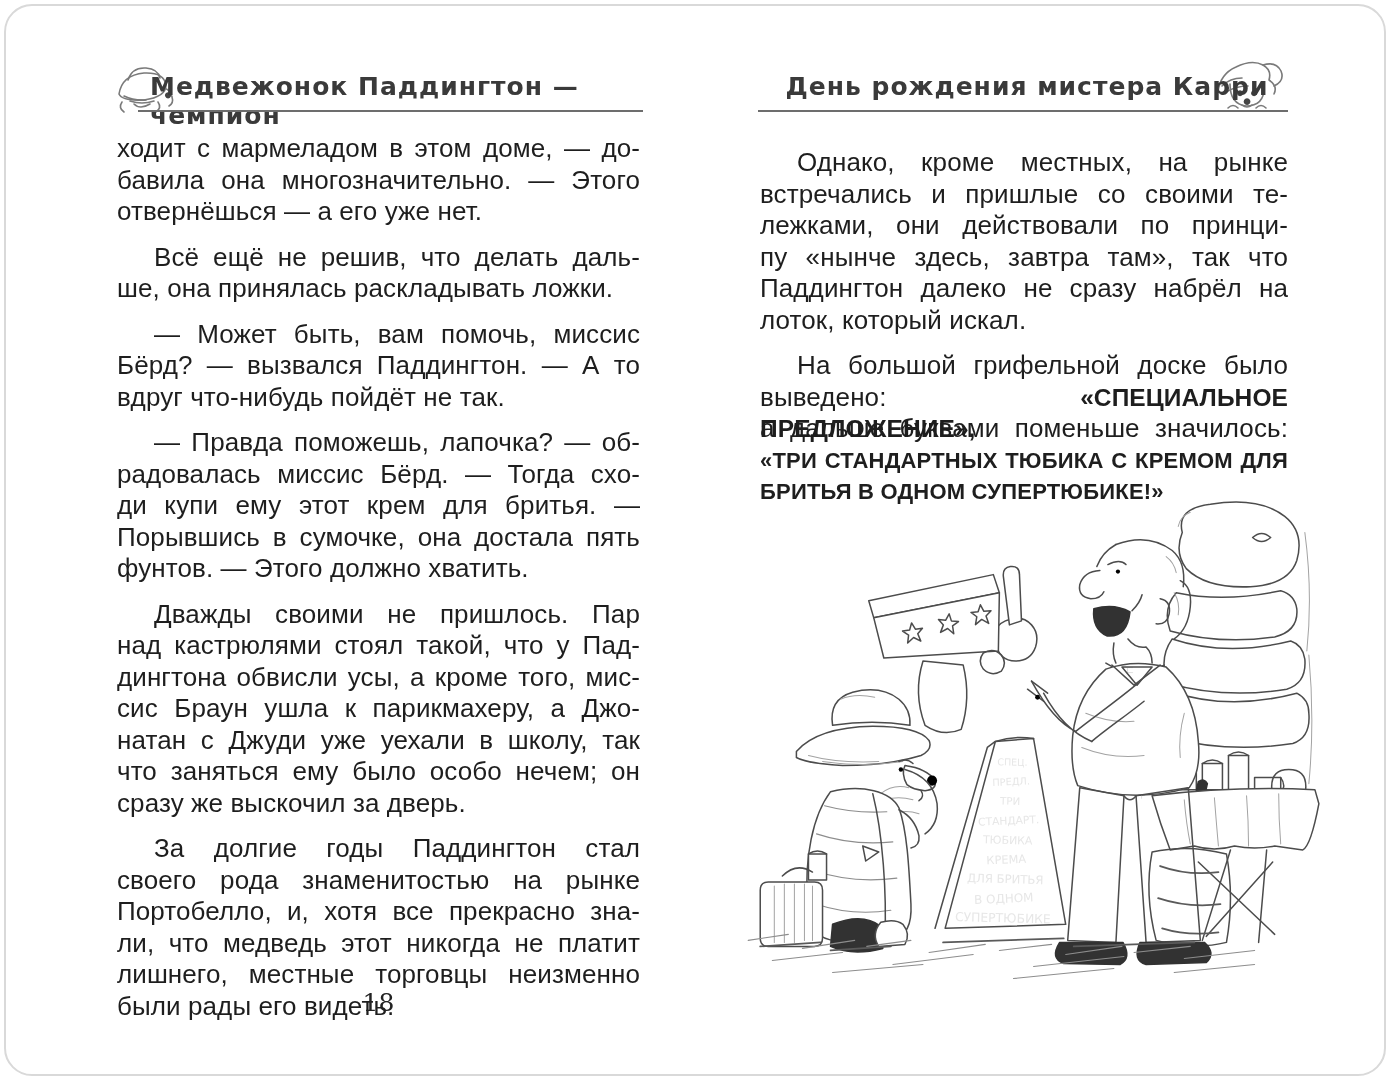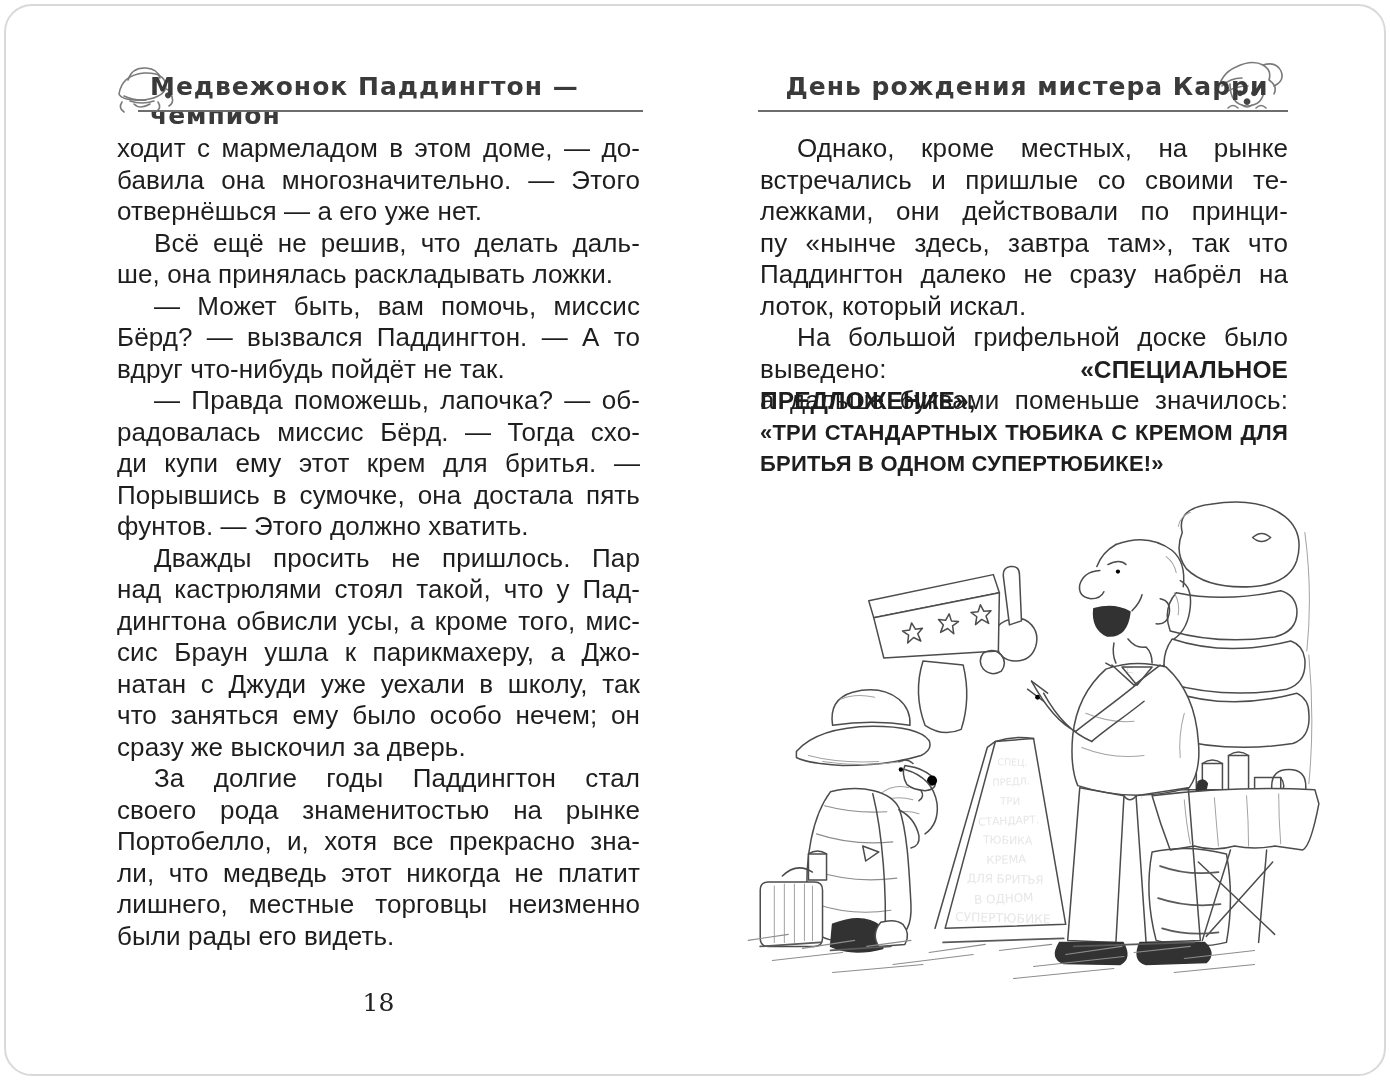--- a/index.html
+++ b/index.html
@@ -17,21 +17,21 @@
   .hrule.right{left:758px;width:530px;}
   .hicon{position:absolute;}
   
   .col{position:absolute;top:133px;}
   .col.left{left:117px;width:523px;}
   .col.right{left:760px;width:528px;}
   .ln{height:31.5px;line-height:31.5px;font-size:26px;letter-spacing:0.1px;
       text-align:justify;text-align-last:justify;text-justify:inter-word;
       white-space:normal;}
   .ln.pend{text-align:right;text-align-last:left;}
-  .ln.ind{text-indent:37px;}
+  .ln.ind{text-indent:37px;margin-top:14px;}
   .bc1{font-weight:700;font-size:24.5px;}
   .bc2{font-weight:700;font-size:22px;letter-spacing:0.2px;}
   .pageno{position:absolute;left:117px;top:988px;width:523px;text-align:center;
       font-family:"DejaVu Serif",serif;font-size:25px;color:#222;}
   
   #illu{position:absolute;left:712px;top:492px;width:628px;height:528px;}
   #illu path{fill:none;stroke:#4c4c4c;stroke-width:1.5;stroke-linecap:round;stroke-linejoin:round;}
   #illu path.lh{stroke:#a3a3a3;stroke-width:1;}
   #illu path.gh{stroke:#8d8d8d;stroke-width:1.1;}
   #illu path.gd{stroke:#5a5a5a;stroke-width:1.8;}
@@ -84,21 +84,21 @@
   <div class="ln ind">Всё ещё не решив, что делать даль-</div>
   <div class="ln pend">ше, она принялась раскладывать ложки.</div>
   <div class="ln ind">— Может быть, вам помочь, миссис</div>
   <div class="ln">Бёрд? — вызвался Паддингтон. — А то</div>
   <div class="ln pend">вдруг что-нибудь пойдёт не так.</div>
   <div class="ln ind">— Правда поможешь, лапочка? — об-</div>
   <div class="ln">радовалась миссис Бёрд. — Тогда схо-</div>
   <div class="ln">ди купи ему этот крем для бритья. —</div>
   <div class="ln">Порывшись в сумочке, она достала пять</div>
   <div class="ln pend">фунтов. — Этого должно хватить.</div>
-  <div class="ln ind">Дважды просить не пришлось. Пар</div>
+  <div class="ln ind">Дважды своими не пришлось. Пар</div>
   <div class="ln">над кастрюлями стоял такой, что у Пад-</div>
   <div class="ln">дингтона обвисли усы, а кроме того, мис-</div>
   <div class="ln">сис Браун ушла к парикмахеру, а Джо-</div>
   <div class="ln">натан с Джуди уже уехали в школу, так</div>
   <div class="ln">что заняться ему было особо нечем; он</div>
   <div class="ln pend">сразу же выскочил за дверь.</div>
   <div class="ln ind">За долгие годы Паддингтон стал</div>
   <div class="ln">своего рода знаменитостью на рынке</div>
   <div class="ln">Портобелло, и, хотя все прекрасно зна-</div>
   <div class="ln">ли, что медведь этот никогда не платит</div>

